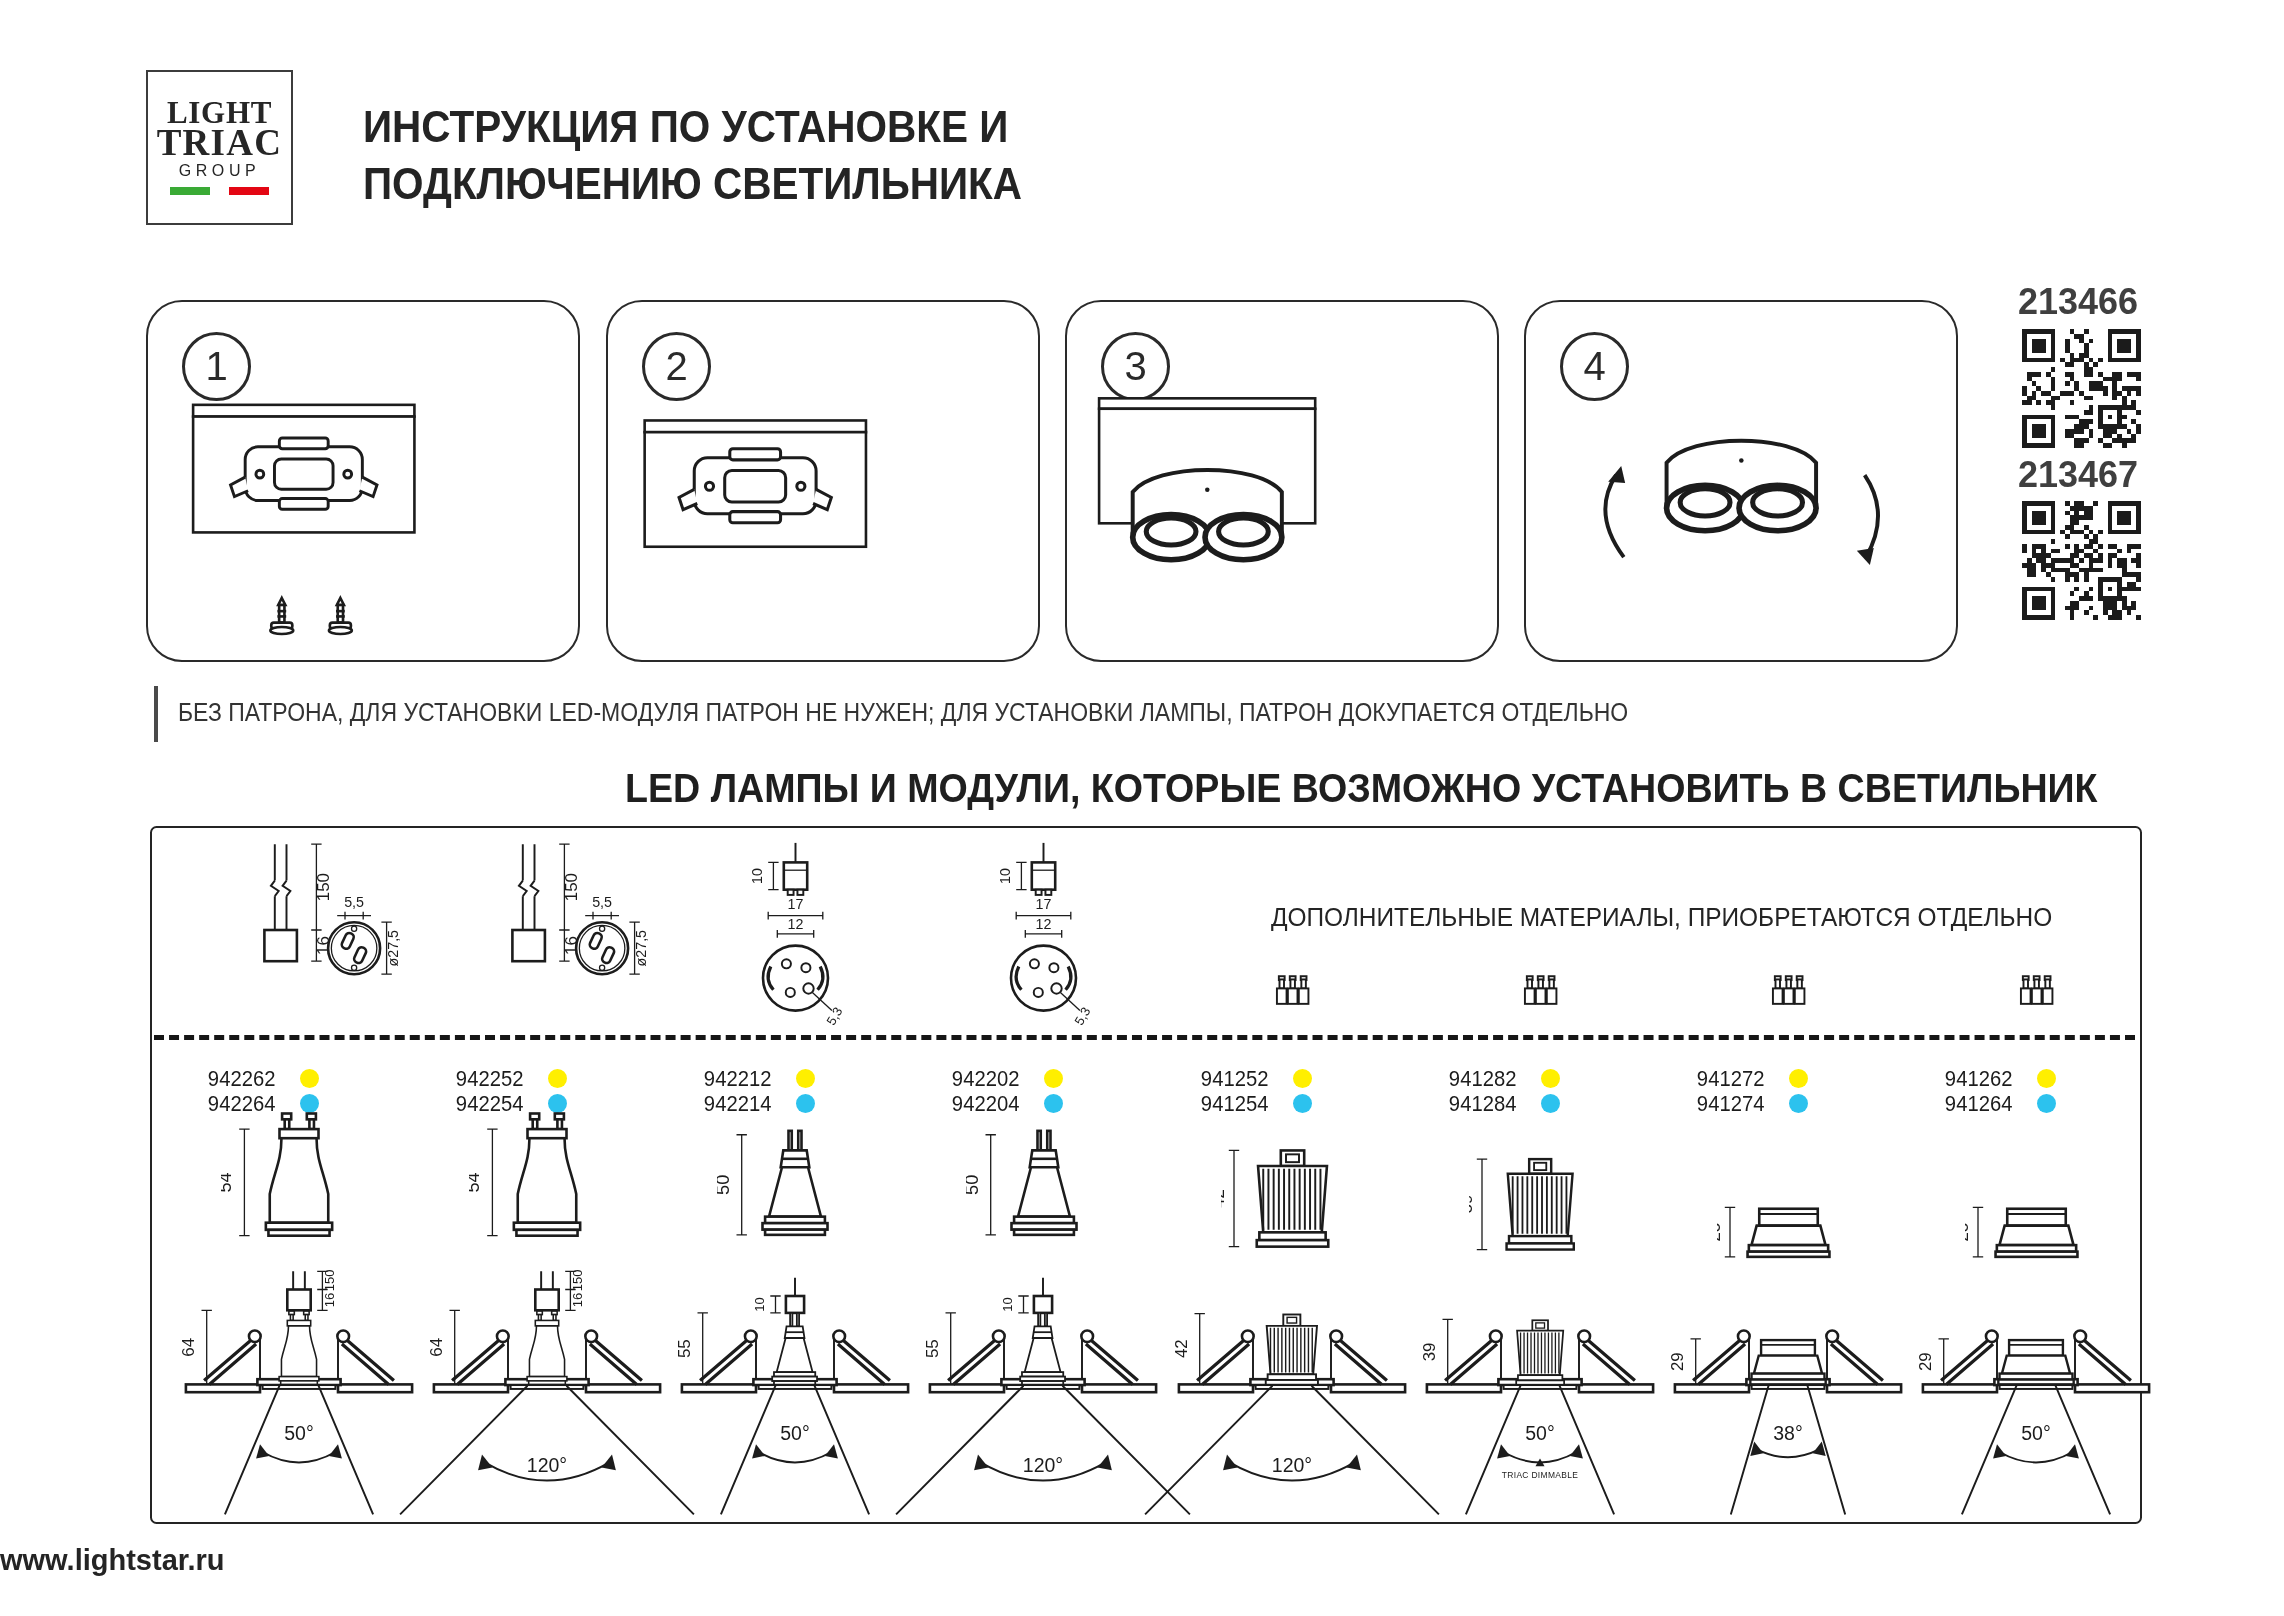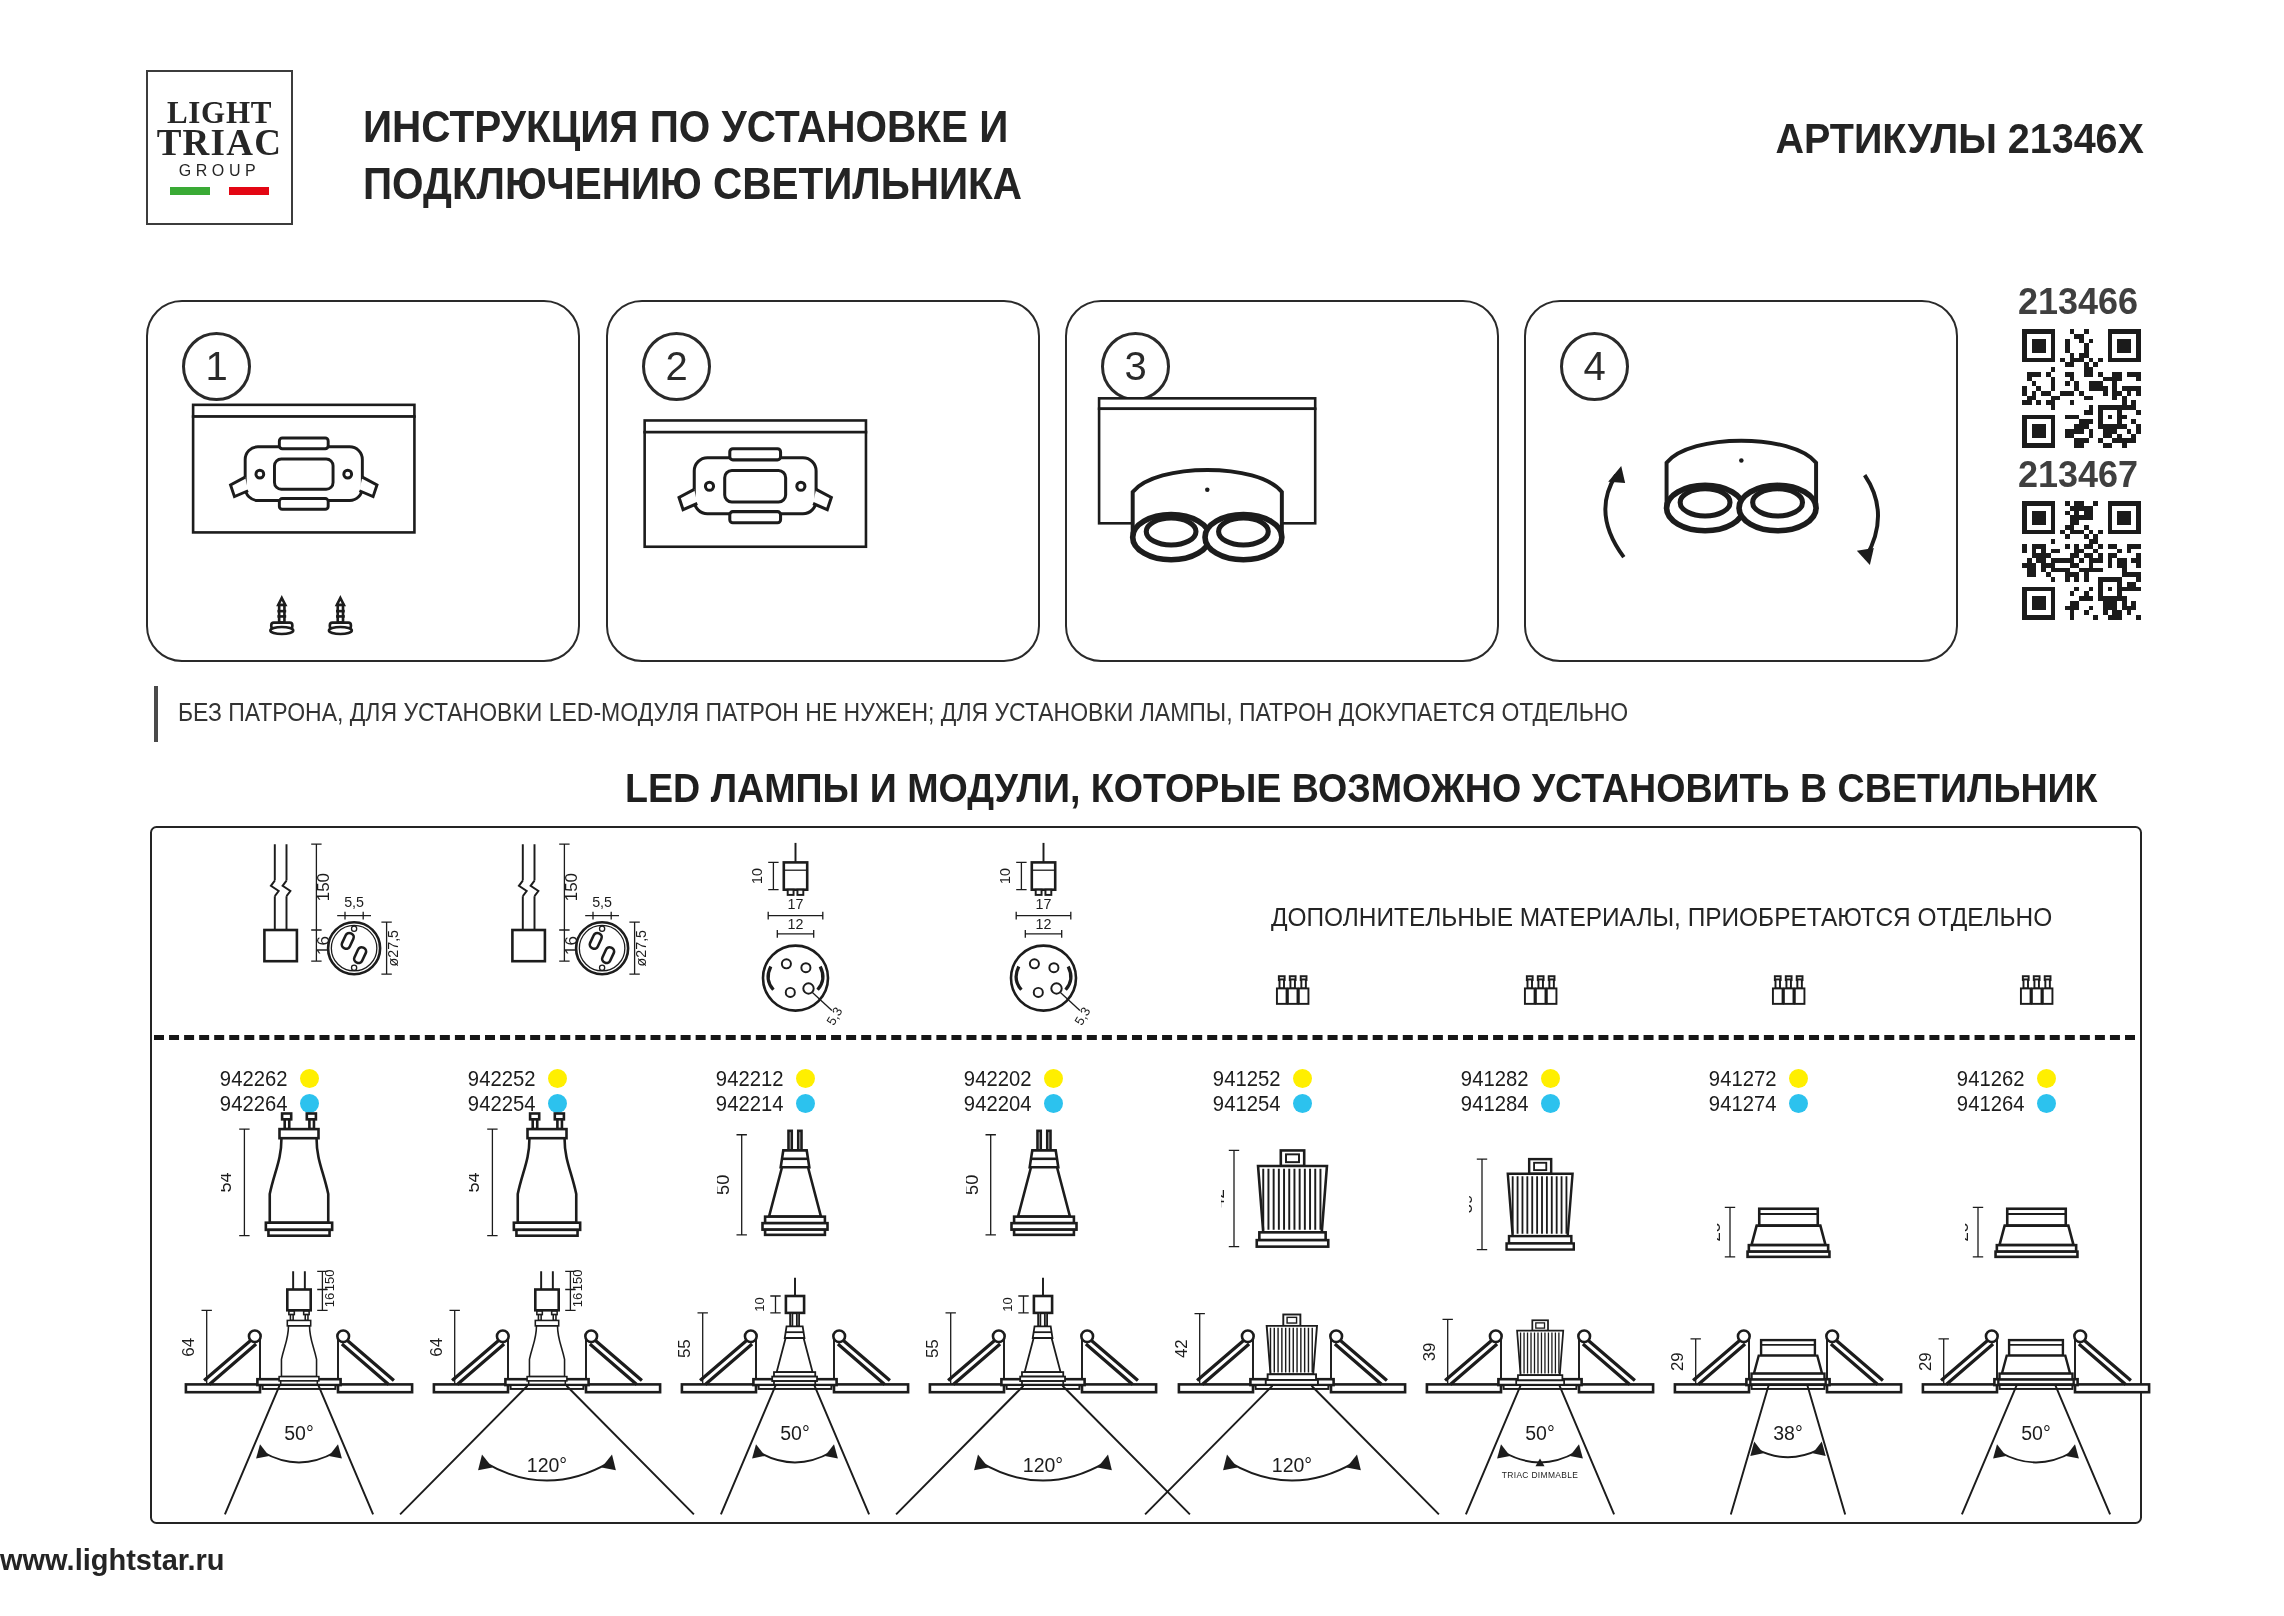--- a/index.html
+++ b/index.html
@@ -50,21 +50,21 @@
   .note-text{left:178px;top:698px;font-size:25px;color:#333;white-space:nowrap}
 
   .section-title{left:157px;top:766px;width:1988px;text-align:right;font-size:40px;font-weight:600;color:#1f1f1f}
 
   
   .panel{left:150px;top:826px;width:1988px;height:694px;border:2.6px solid #242424;border-radius:6.5px;background:#fff}
   .add-title{left:1198px;top:902px;width:927px;text-align:center;font-size:26px;color:#242424}
   .dashed{left:154px;top:1035px;width:1981px;height:0;border-top:5.9px dashed #161616}
 
   .arts{position:absolute;width:137px;top:1066px}
-  .art-row{display:flex;justify-content:flex-end;align-items:center;gap:12px;height:25px}
+  .art-row{display:flex;justify-content:flex-end;align-items:center;gap:24px;height:25px}
   .art-num{font-size:22px;color:#1c1c1c;transform:scaleX(.92);transform-origin:right center;white-space:nowrap}
   .dot{width:19.5px;height:19.5px;border-radius:50%}
   .dot-y{background:#ffef00}
   .dot-b{background:#2cc2ee}
 
   .inst{overflow:visible}
   .footer{left:0;top:1544px;width:1892px;text-align:left;font-size:29px;font-weight:700;color:#242424}
 </style>
 </head>
 <body>
@@ -186,21 +186,20 @@
       <span style="width:40%;background:#e30613"></span>
   </div>
 </div>
 
 <div class="abs title">
   <span class="cond">ИНСТРУКЦИЯ ПО УСТАНОВКЕ И</span><br>
   <span class="cond">ПОДКЛЮЧЕНИЮ СВЕТИЛЬНИКА</span>
 </div>
 
 <div class="abs hdr-right">
-  <div class="hdr-articles"><span class="condr">АРТИКУЛЫ 21346X</span></div>
 </div>
 
 <div class="step" style="left:146px">
   <div class="step-num">
       <span>1</span>
     </div>
   <svg width="430" height="358" viewBox="0 0 660 550">
     <rect x="69" y="158" width="340" height="18" class="sh" stroke-width="4"></rect>
     <rect x="69" y="176" width="340" height="178" class="sh" stroke-width="4"></rect>
     <use href="#g-bracket" transform="translate(119,200) scale(0.75)"></use>

